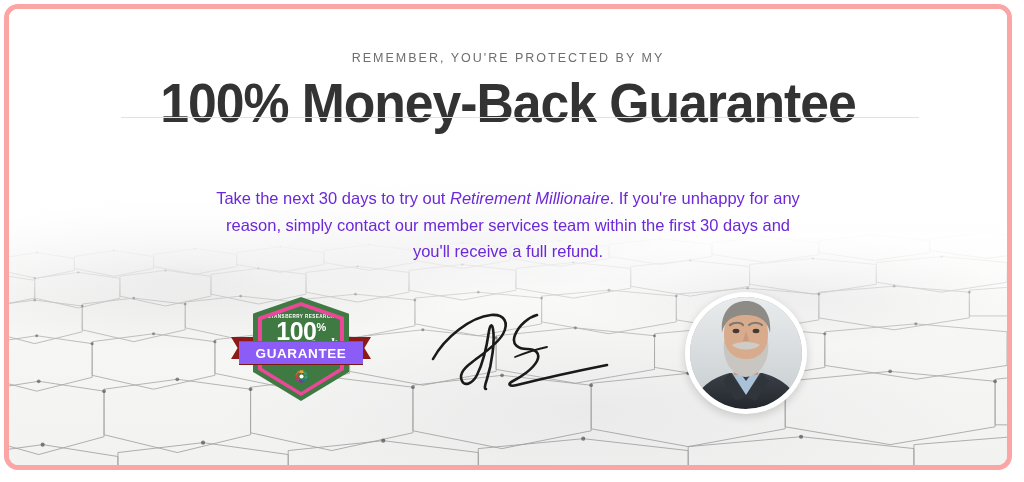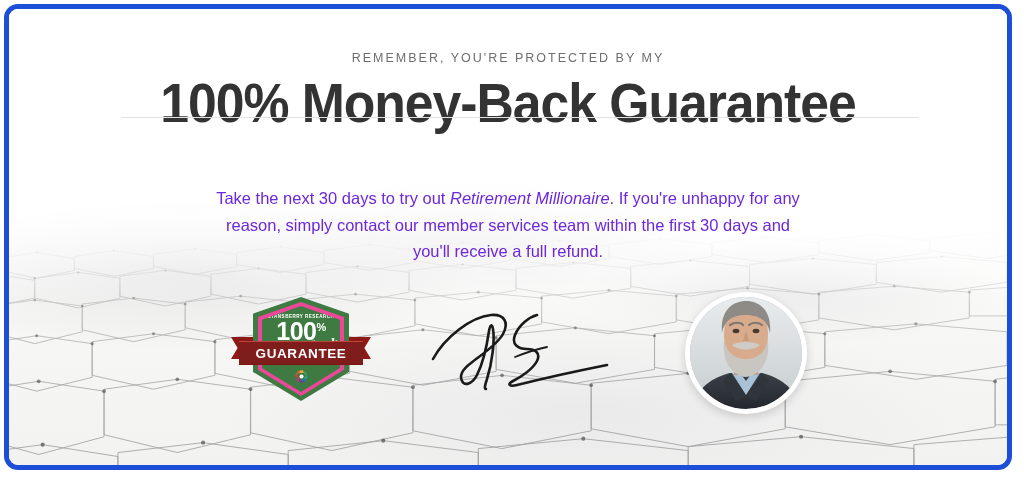--- a/index.html
+++ b/index.html
@@ -14,21 +14,21 @@
     font-family: "Liberation Sans", sans-serif;
   }
 
   
   #guarantee-card {
     position: absolute;
     left: 4px;
     top: 4px;
     width: 1008px;
     height: 466px;
-    border: 5px solid #1d4ed8;
+    border: 5px solid #fca5a5;
     border-radius: 14px;
     background: #fbfbfa;
     overflow: hidden;
     box-sizing: border-box;
   }
 
   
   .bg-layer {
     position: absolute;
     inset: 0;
@@ -174,21 +174,21 @@
     line-height: 1;
     margin-top: -2px;
     transform: rotate(-6deg);
   }
   #badge-ribbon {
     position: absolute;
     left: 8px;
     top: 44px;
     width: 124px;
     height: 22px;
-    background: #7f1d1d;
+    background: #8b5cf6;
     border-top: 1px solid #c4413c;
     border-bottom: 1px solid #7d1513;
     display: flex;
     align-items: center;
     justify-content: center;
   }
   #badge-ribbon-label {
     color: #ffffff;
     font-size: 13.5px;
     font-weight: 700;

